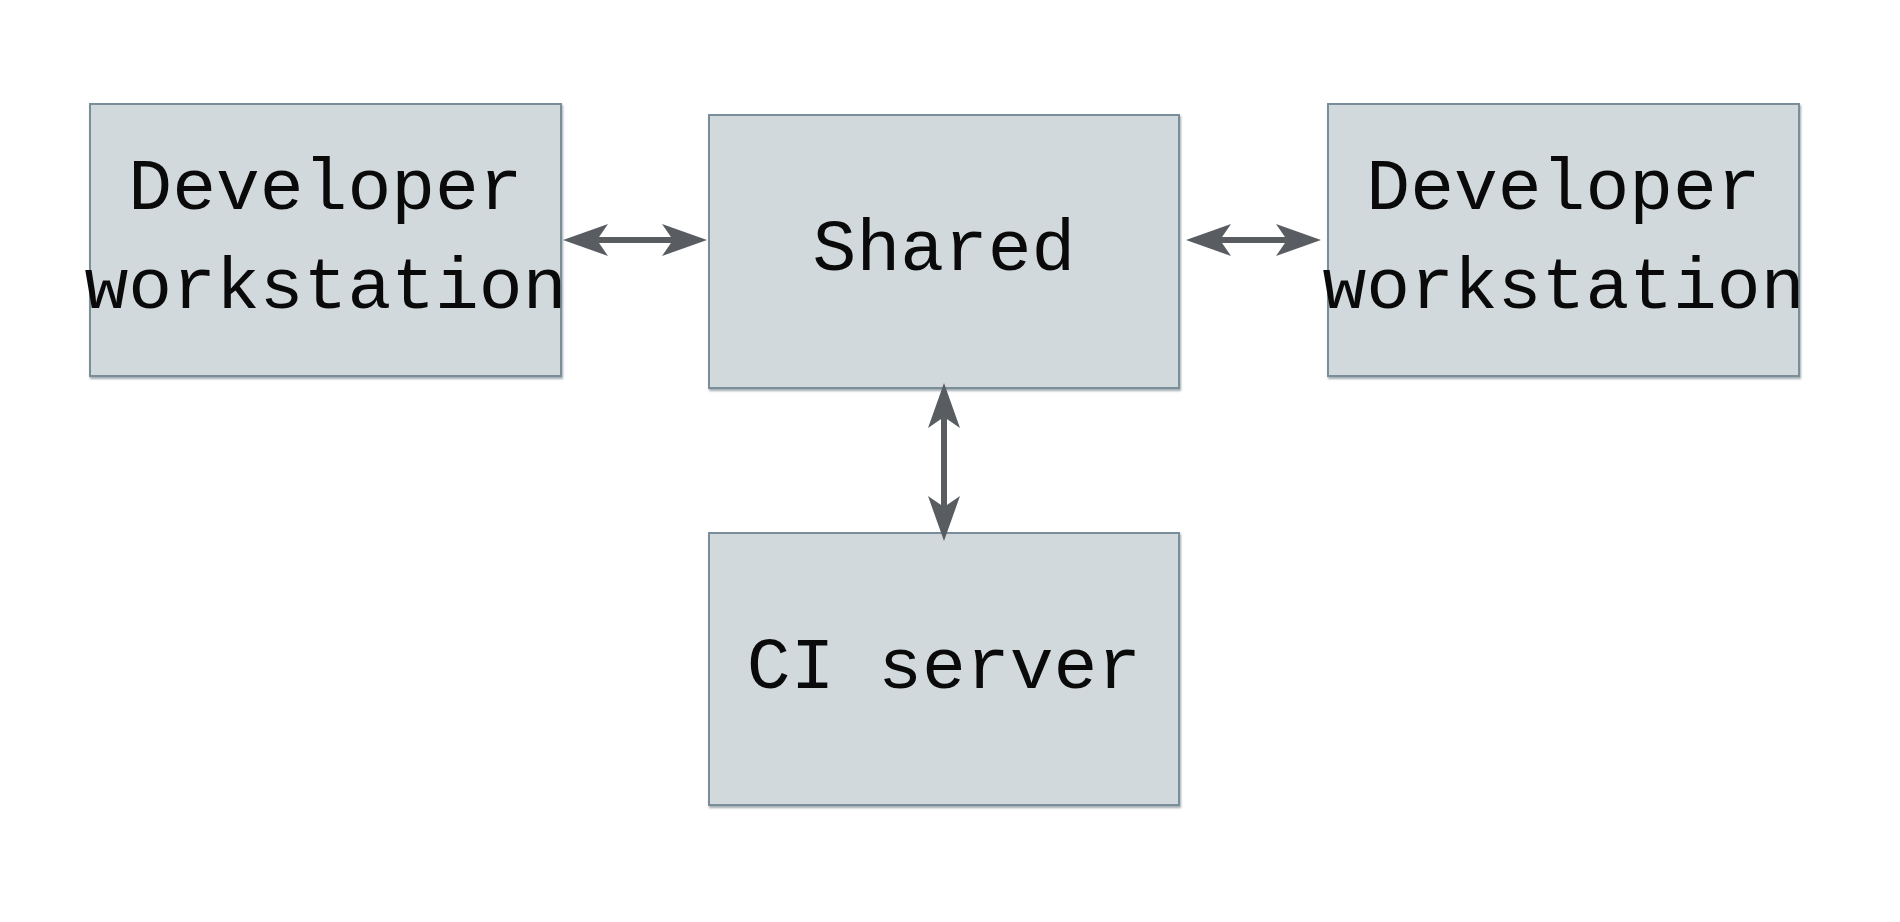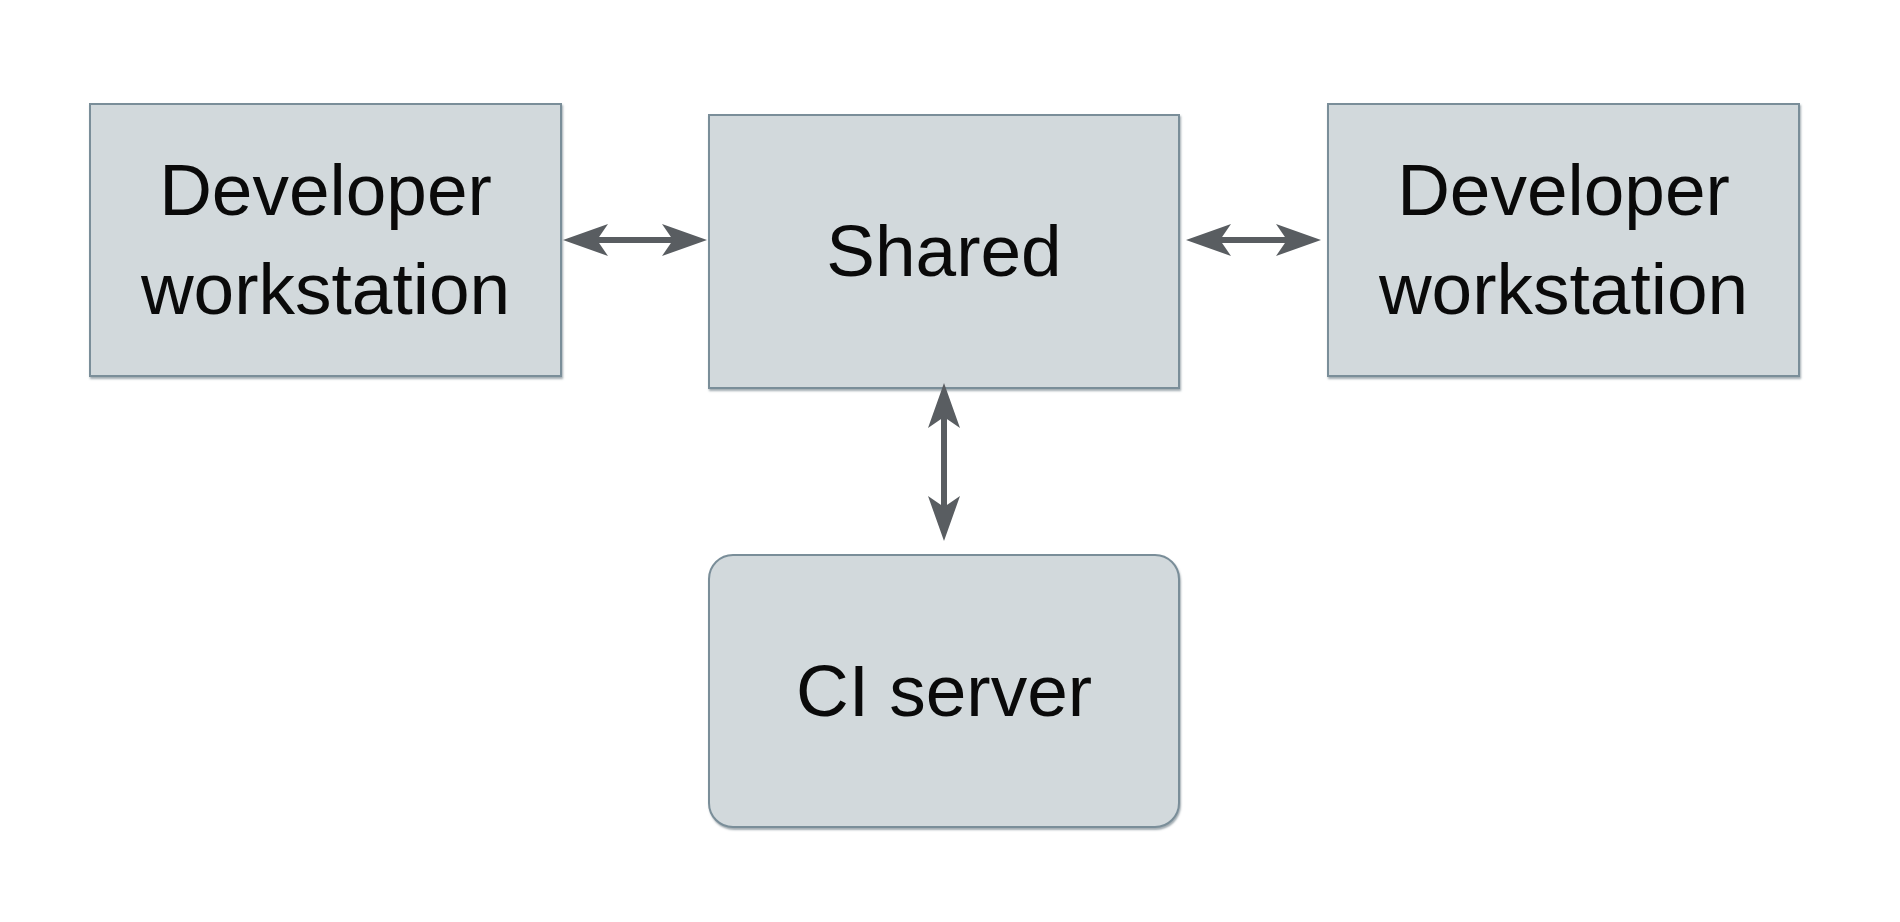--- a/index.html
+++ b/index.html
@@ -9,42 +9,42 @@
     --arrow: #595d61;
     --text: #0a0a0a;
   }
   * { margin: 0; padding: 0; box-sizing: border-box; }
   html, body { background: var(--background); }
   .canvas {
     position: relative;
     width: 1876px;
     height: 922px;
     background: var(--background);
-    font-family: Liberation Sans, sans-serif;
+    font-family: Liberation Mono, monospace;
     overflow: hidden;
   }
   .node {
     position: absolute;
     background: var(--node-fill);
     border: 2px solid var(--node-border);
     box-shadow: 1px 2px 2px rgba(70, 90, 102, 0.5);
     display: flex;
     flex-direction: column;
     align-items: center;
     justify-content: center;
     text-align: center;
     color: var(--text);
     font-size: 73px;
     line-height: 1.35;
     font-weight: 400;
   }
   #node-dev-left   { left: 89px;   top: 103px; width: 473px; height: 274px; }
   #node-cache      { left: 708px;  top: 114px; width: 472px; height: 275px; }
   #node-dev-right  { left: 1327px; top: 103px; width: 473px; height: 274px; }
-  #node-ci         { left: 708px;  top: 554px; width: 472px; height: 274px; border-radius: 25px; }
+  #node-ci         { left: 708px;  top: 532px; width: 472px; height: 274px; }
   .connectors {
     position: absolute;
     left: 0; top: 0;
     width: 1900px; height: 922px;
     pointer-events: none;
   }
   .arrow-head  { fill: var(--arrow); stroke: none; }
   .arrow-shaft { stroke: var(--arrow); stroke-width: 6; }
 </style>
 </head>

